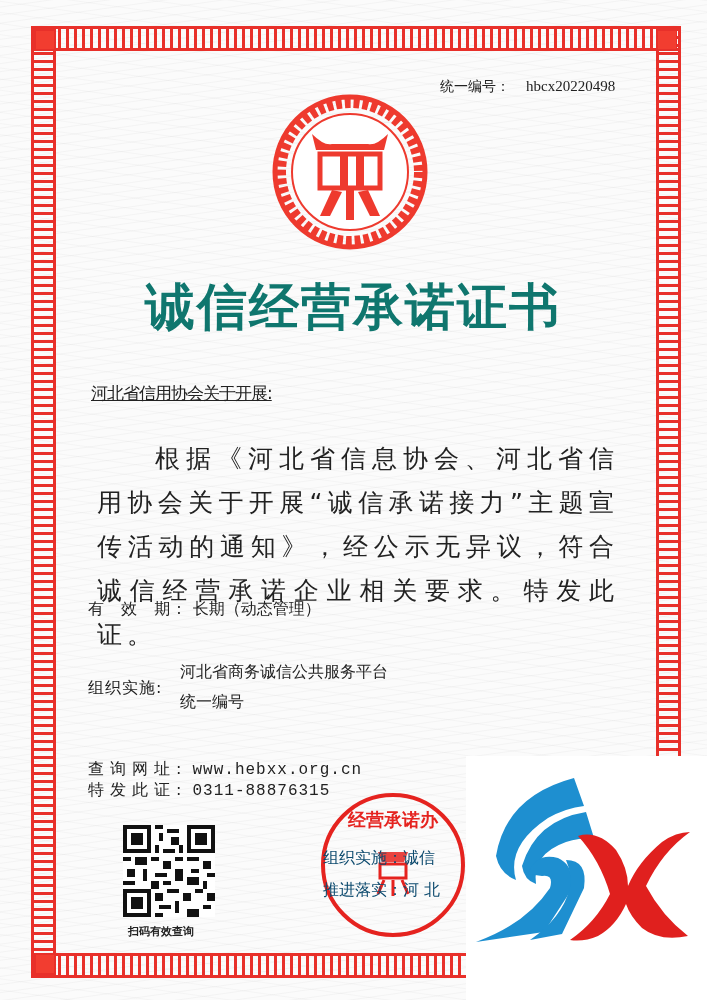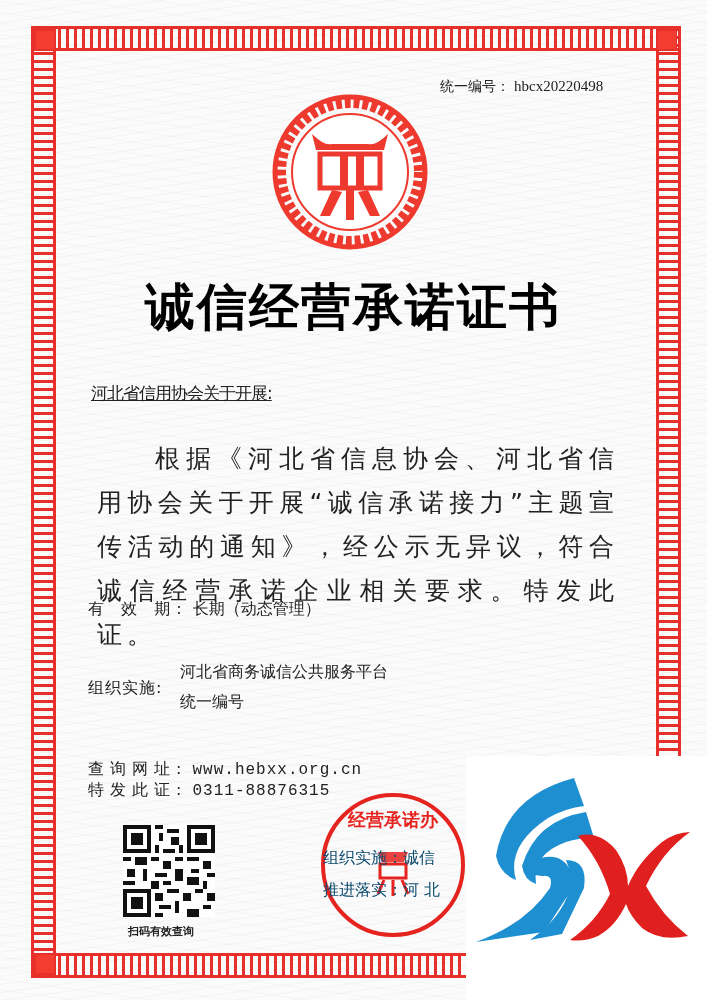--- a/index.html
+++ b/index.html
@@ -21,26 +21,26 @@
   .frieze.left,.frieze.right{top:29px;bottom:25px;width:22px;
     background:
       repeating-linear-gradient(0deg,#e8302a 0 3px, transparent 3px 8px, #e8302a 8px 11px, transparent 11px 16px);}
   .frieze.left{left:34px;border-right:3px solid #e8302a;}
   .frieze.right{right:29px;border-left:3px solid #e8302a;}
   .corner{position:absolute;width:18px;height:18px;background:#f23d30;}
   .c-tl{left:36px;top:31px;} .c-tr{right:31px;top:31px;}
   .c-bl{left:36px;bottom:27px;} .c-br{right:31px;bottom:27px;}
 
   .serial{position:absolute;top:78px;left:440px;font-size:14px;font-family:"DejaVu Sans","Liberation Sans",sans-serif;}
-  .serial .val{font-family:"Liberation Serif",serif;font-size:15px;margin-left:4px;}
+  .serial .val{font-family:"Liberation Serif",serif;font-size:15px;margin-left:16px;}
 
   .emblem{position:absolute;left:272px;top:94px;width:156px;height:156px;}
   .title{position:absolute;top:272px;left:108px;width:490px;text-align:center;
     font-family:"DejaVu Sans","Liberation Sans",sans-serif;font-weight:bold;font-size:50px;
-    color:#000000;letter-spacing:2px;line-height:70px;}
+    color:#0f766e;letter-spacing:2px;line-height:70px;}
   .company{position:absolute;top:382px;left:91px;font-size:17px;text-decoration:underline;
     font-family:"DejaVu Sans","Liberation Sans",sans-serif;letter-spacing:-1px;}
   .body-text{position:absolute;top:428px;left:88px;width:540px;font-size:25px;line-height:44px;
     font-family:"DejaVu Sans","Liberation Sans",sans-serif;letter-spacing:5px;color:#222;}
   .body-text p{margin:9px;text-indent:58px;text-align:justify;}
   .info{position:absolute;left:88px;font-size:16px;font-family:"DejaVu Sans","Liberation Sans",sans-serif;}
   .info .lbl{display:inline-block;letter-spacing:6px;}
   .info .v{font-family:"DejaVu Serif",serif;}
   .info .mono{font-family:"Liberation Mono","DejaVu Sans Mono",monospace;letter-spacing:1px;}
   .qr{position:absolute;left:123px;top:825px;width:92px;height:92px;}

